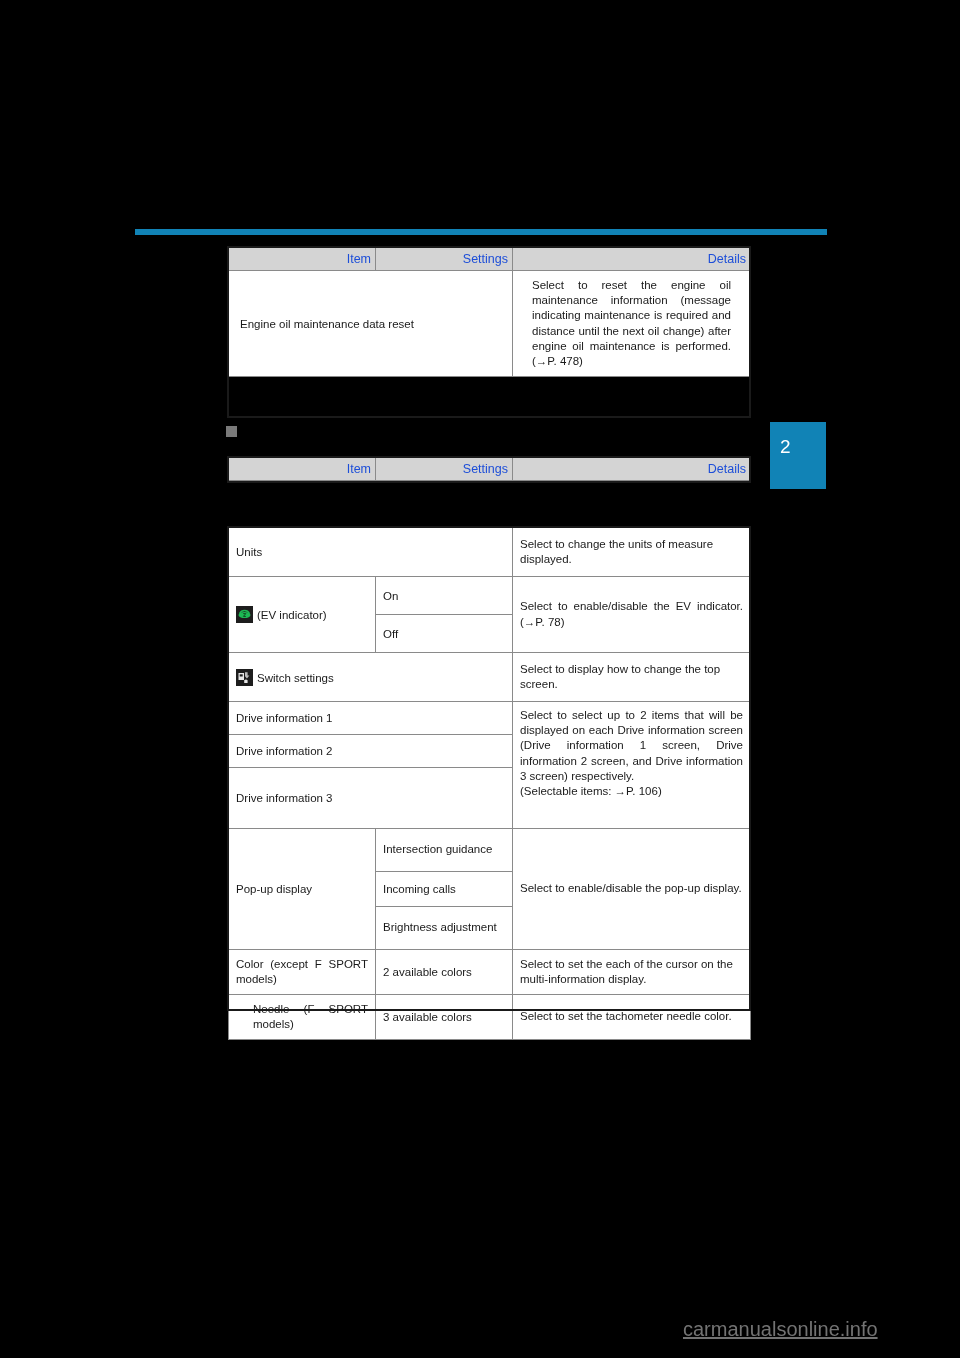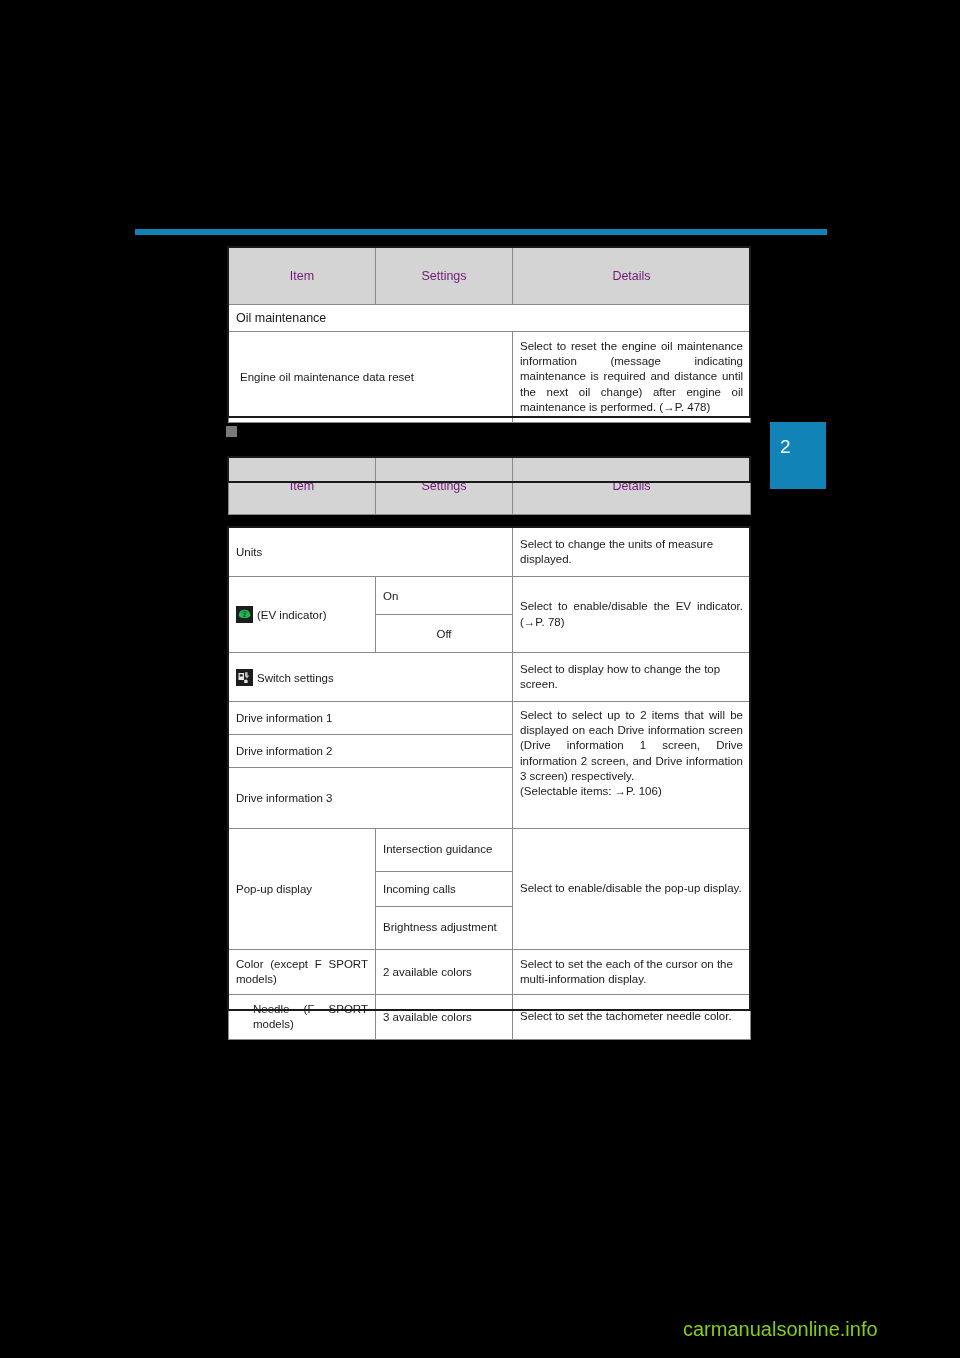--- a/index.html
+++ b/index.html
@@ -61,24 +61,24 @@
   }
   .tbl td, .tbl th {
     border: 1px solid #8a8a8a;
     padding: 5px 7px;
     vertical-align: middle;
     background: #ffffff;
     font-weight: normal;
   }
   .tbl .hdr td {
     background: #d4d4d4;
-    text-align: center;
+    text-align: right;
     font-size: 12.5px;
-    padding: 21px 4px;
-    color: #701a75;
+    padding: 4px 4px;
+    color: #1d4ed8;
   }
   .frame {
     position: absolute;
     border: 2px solid #1a1a1a;
     box-sizing: border-box;
     pointer-events: none;
   }
 
   .c-item   { width: 147px; }
   .c-set    { width: 137px; }
@@ -125,23 +125,24 @@
     position: relative;
   }
   .icon-badge svg { display: block; }
 
   
   .watermark {
     position: absolute;
     left: 683px;
     top: 1318px;
     font-size: 20px;
-    color: #84cc16;
+    color: #737373;
     letter-spacing: 0px;
     font-family: "Liberation Sans", sans-serif;
+    text-decoration: underline;
   }
 </style>
 </head>
 <body>
 
 <div class="page">
 
   <div class="top-rule"></div>
 
   <div class="chapter-tab">2</div>
@@ -152,25 +153,22 @@
         <col class="c-set">
         <col class="c-det">
     </colgroup>
     <tbody>
       <tr class="hdr">
         <td>Item</td>
         <td>Settings</td>
         <td>Details</td>
       </tr>
       <tr>
-        <td colspan="3" class="bold" style="font-size:12.5px;padding:6px 7px;">Oil maintenance</td>
-      </tr>
-      <tr>
         <td colspan="2" style="padding:8px 11px;">Engine oil maintenance data reset</td>
-        <td class="justify" style="padding:7px 7px;">Select to reset the engine oil maintenance information (message indicating maintenance is required and distance until the next oil change) after engine oil maintenance is performed. (→P. 478)</td>
+        <td class="justify" style="padding:7px 19px;">Select to reset the engine oil maintenance information (message indicating maintenance is required and distance until the next oil change) after engine oil maintenance is performed. (→P. 478)</td>
       </tr>
     </tbody>
   </table>
 
   <div class="sec-bullet"></div>
   <div class="sec-heading"></div>
 
   <table class="tbl" id="table-hdr2">
     <colgroup>
       <col class="c-item">
@@ -207,21 +205,21 @@
               <ellipse cx="8.5" cy="9" rx="6" ry="3.1" fill="#1db954"></ellipse>
               <path d="M3.6 7.6 Q5 4.6 8.5 4.6 Q12 4.6 13.4 7.6" stroke="#1db954" stroke-width="1.5" fill="none"></path>
               <path d="M7.2 7.6 L9.8 7.6 L7.4 10.4 L9.9 10.4" stroke="#0d4d22" stroke-width="1" fill="none"></path>
             </svg>
           </span><span>(EV indicator)</span>
         </td>
         <td style="height:27px;">On</td>
         <td rowspan="2" class="justify">Select to enable/disable the EV indicator. (→P. 78)</td>
       </tr>
       <tr>
-        <td style="height:27px;text-align:center;">Off</td>
+        <td style="height:27px;">Off</td>
       </tr>
 
       <tr>
         <td colspan="2" style="height:38px;margin-left:16px;">
           <span class="icon-badge">
             <svg width="17" height="17" viewBox="0 0 17 17">
               <rect width="17" height="17" fill="#1d1d1d"></rect>
               <rect x="2.5" y="4" width="5.5" height="7" fill="#e8e8e8"></rect>
               <rect x="3.7" y="5.3" width="3" height="2.2" fill="#1d1d1d"></rect>
               <path d="M9 3.2 L11.6 3.2 L11.6 6.4 L13.4 6.4 L10.9 9.4 L9 7.2 Z" fill="#bdbdbd"></path>

